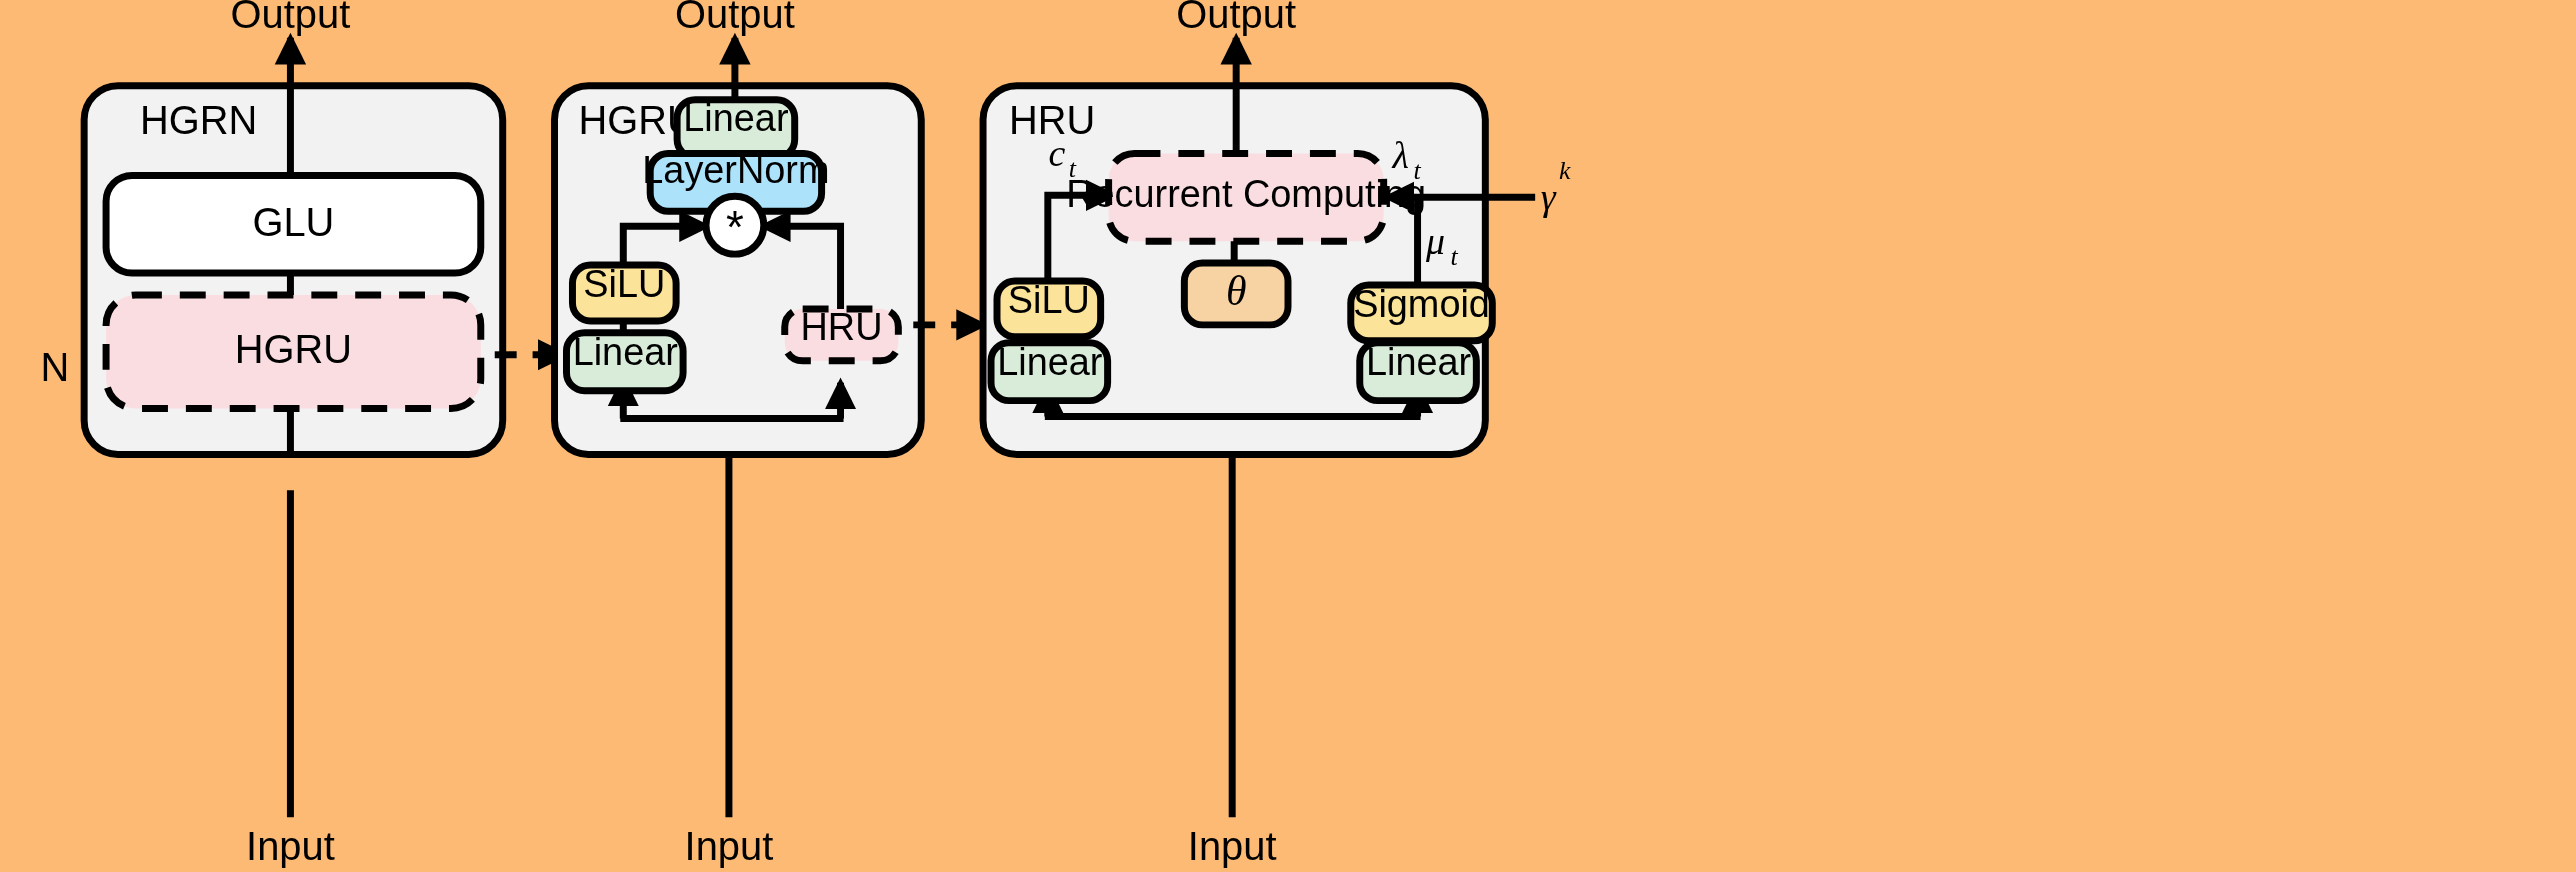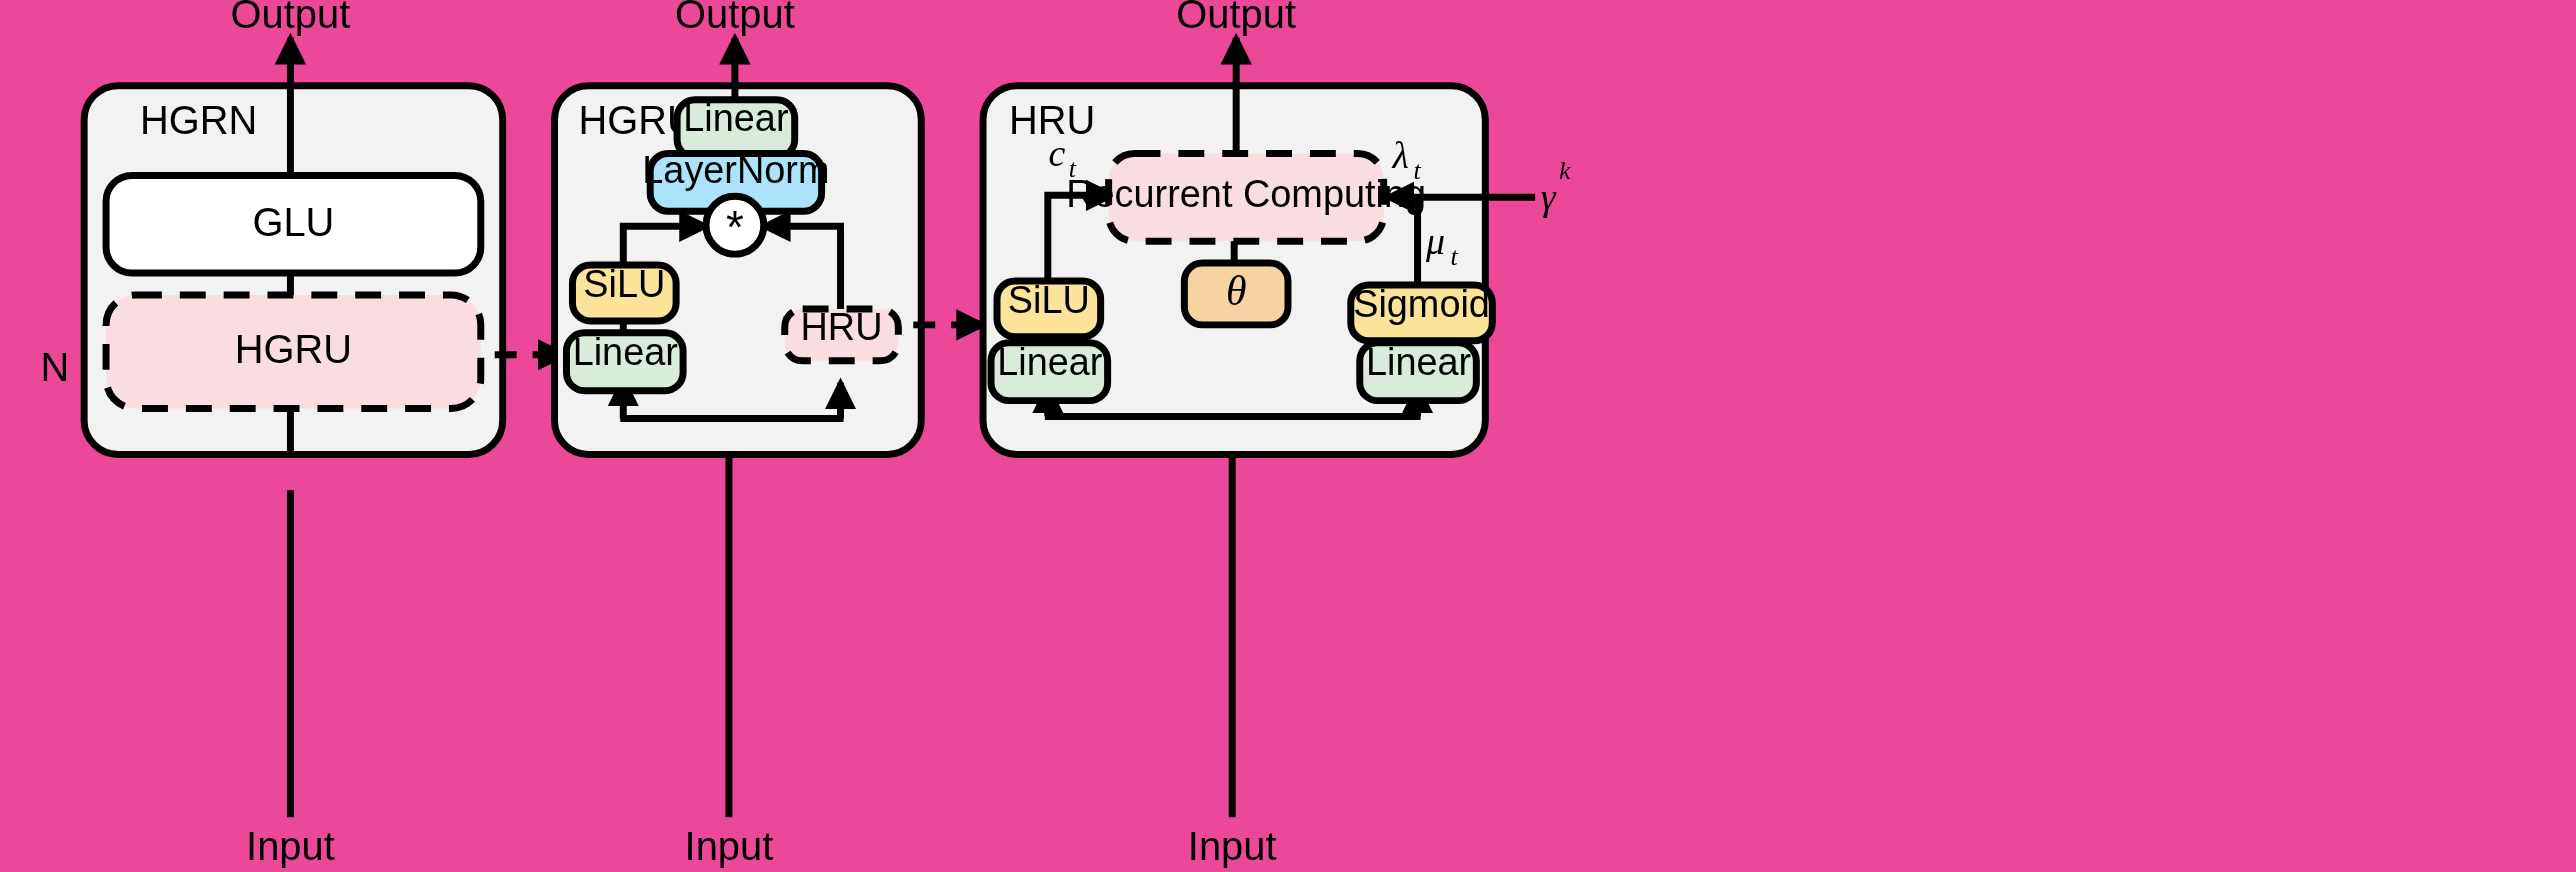--- a/index.html
+++ b/index.html
@@ -1,19 +1,19 @@
 <!DOCTYPE html>
 <html><head>
 <meta charset="utf-8">
 <title>HGRN / HGRU / HRU Architecture Diagram</title>
 <style>
   html,body{margin:0;padding:0;background:#ffffff;}
   body{width:2576px;height:872px;overflow:hidden;
        font-family:"Liberation Sans","DejaVu Sans",sans-serif;}
-  #stage{position:relative;width:2576px;height:872px;background:#ec4899;}
+  #stage{position:relative;width:2576px;height:872px;background:#fdba74;}
   svg#diagram{position:absolute;left:0;top:0;width:2576px;height:872px;display:block;}
 
   
   .lbl{font-family:"Liberation Sans","DejaVu Sans",sans-serif;
        fill:#000;text-anchor:middle;dominant-baseline:middle;}
   .io-label{font-size:40px;}
   .panel-title{font-size:40px;text-anchor:start;}
   .box-label{font-size:38px;}
   .box-label-lg{font-size:40px;}
   .rep-label{font-size:40px;text-anchor:middle;}

